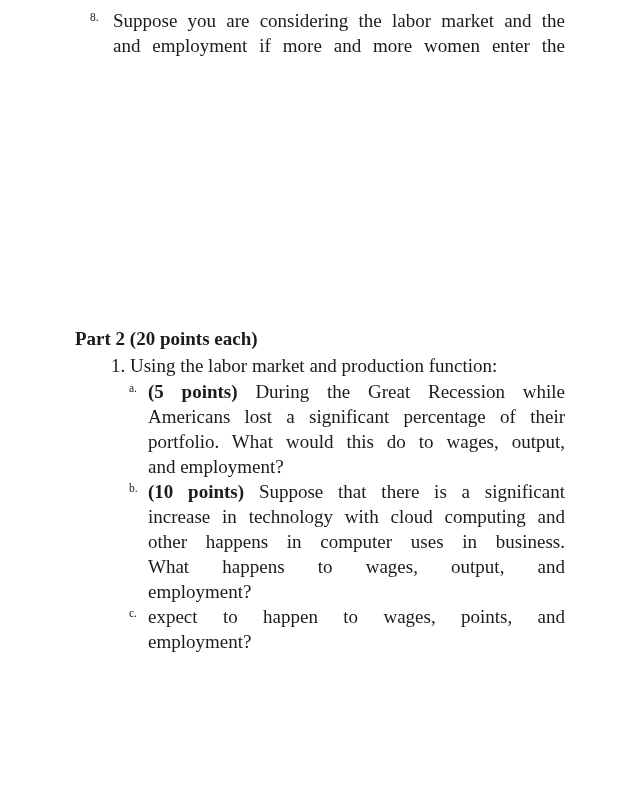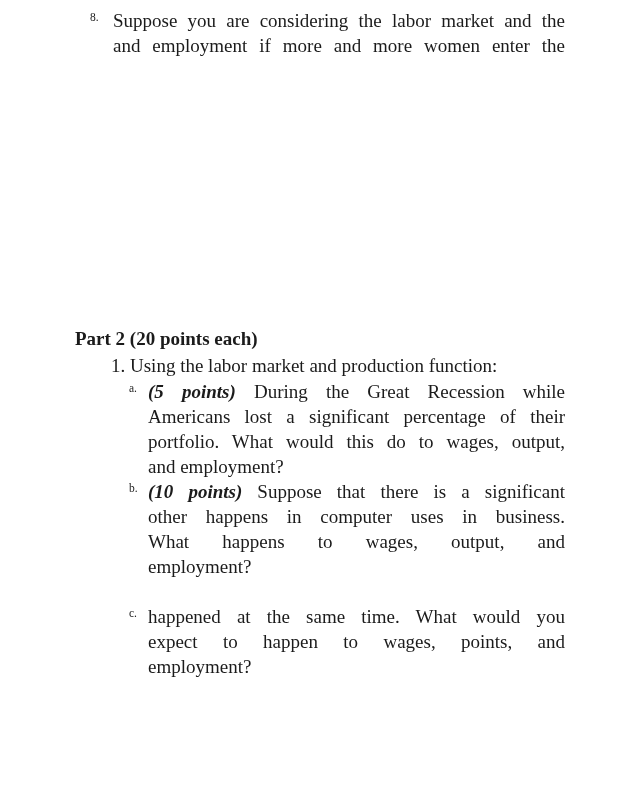--- a/index.html
+++ b/index.html
@@ -36,21 +36,21 @@
     top: 326px; left: 75px;
     font-weight: 700;
   }
   #item1 { top: 353px; left: 104px; margin-left: 7px; }
   #item1 .num { display: inline-block; width: 19px; }
   .sub { left: 148px; width: 417px; }
   .sub .marker-sm { left: -19px; }
   #sub-a { top: 379px; }
   #sub-b { top: 479px; }
   #sub-c { top: 604px; }
-  .pts { font-weight: 700; font-style: italic; }
+  .pts { font-weight: 700; }
 </style>
 </head>
 <body>
 
 <div class="page">
 
   <div class="block" id="q8">
     <span class="marker-sm">8.</span>
     <div class="line jline">Suppose you are considering the labor market and the</div>
     <div class="line jline">and employment if more and more women enter the</div>
@@ -66,25 +66,25 @@
     <span class="marker-sm">a.</span>
     <div class="line jline"><b class="pts">(5 points)</b> <span>During the Great Recession while</span></div>
     <div class="line jline">Americans lost a significant percentage of their</div>
     <div class="line jline">portfolio. What would this do to wages, output,</div>
     <div class="line lline">and employment?</div>
   </div>
 
   <div class="block sub" id="sub-b">
     <span class="marker-sm">b.</span>
     <div class="line jline"><b class="pts">(10 points)</b> <span>Suppose that there is a significant</span></div>
+    <div class="line jline">increase in technology with cloud computing and</div>
     <div class="line jline">other happens in computer uses in business.</div>
     <div class="line jline">What happens to wages, output, and</div>
     <div class="line lline">employment?</div>
   </div>
 
   <div class="block sub" id="sub-c">
     <span class="marker-sm">c.</span>
-    <div class="line jline">happened at the same time. What would you</div>
     <div class="line jline">expect to happen to wages, points, and</div>
     <div class="line lline">employment?</div>
   </div>
 
 </div>
 
 </body></html>

